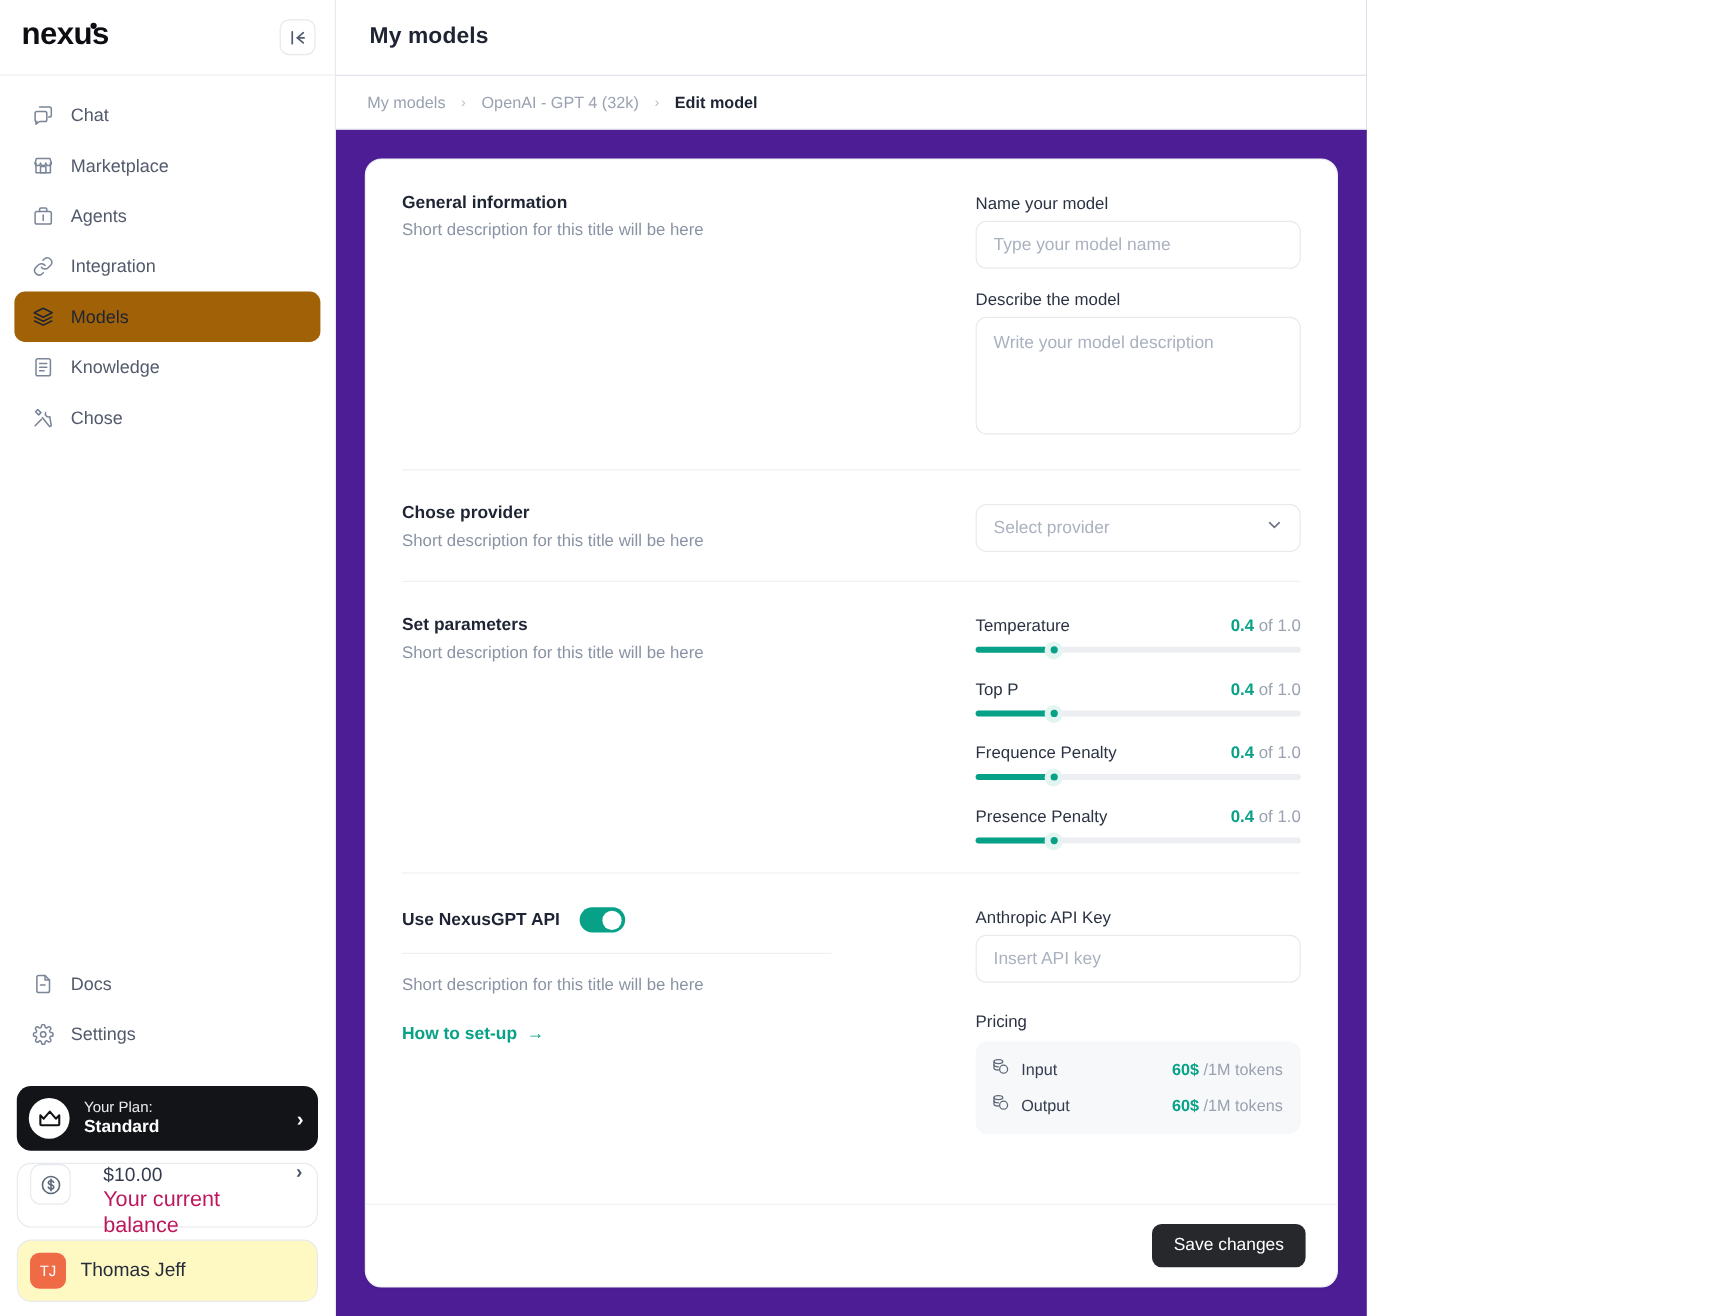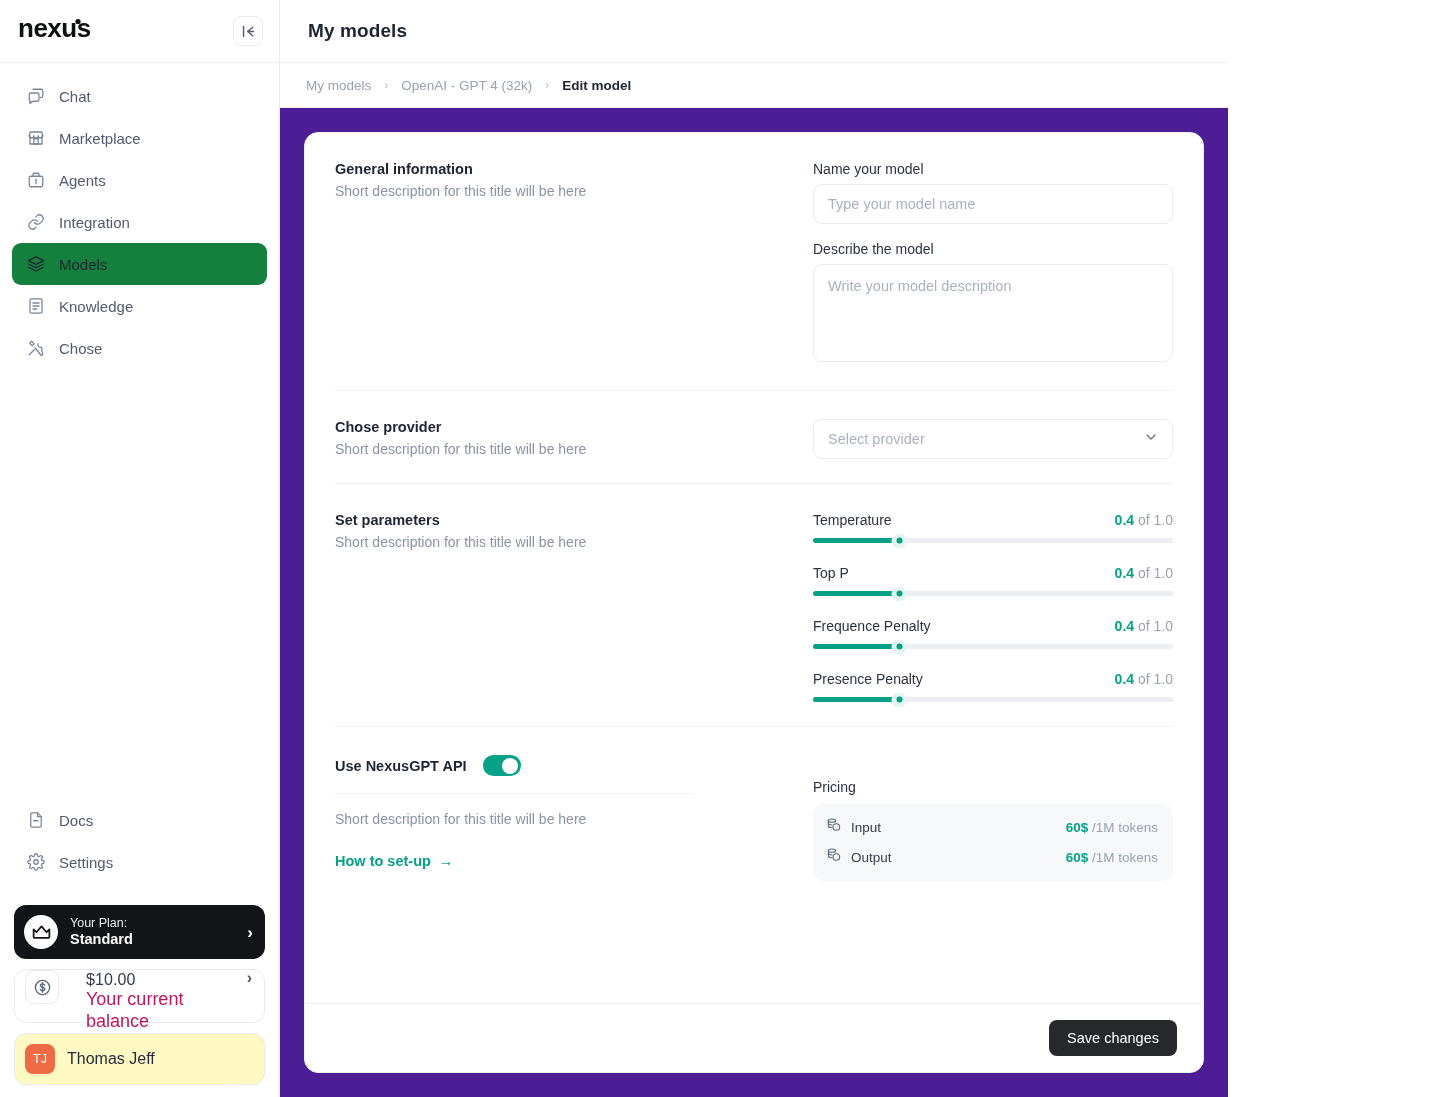--- a/index.html
+++ b/index.html
@@ -3,21 +3,21 @@
 <meta charset="utf-8">
 <style>
   * { box-sizing: border-box; margin: 0; padding: 0; }
   html, body {
     width: 1440px; height: 1097px;
     font-family: "Liberation Sans", sans-serif;
     background: #ffffff;
     overflow: hidden;
     -webkit-font-smoothing: antialiased;
   }
-  .app { display: flex; width: 1228px; height: 1097px; border-radius: 20px; }
+  .app { display: flex; width: 1139px; height: 1097px; border-radius: 20px; }
 
   
   .sidebar {
     width: 280px; height: 1097px;
     background: #ffffff;
     border-right: 1px solid #e8eaed;
     display: flex; flex-direction: column;
     flex: 0 0 280px;
     position: relative;
   }
@@ -37,21 +37,21 @@
   }
   .sb-nav { padding: 12px 12px 0 12px; }
   .nav-item {
     display: flex; align-items: center; gap: 14px;
     height: 42px; padding: 0 14px;
     border-radius: 9px; cursor: pointer;
     color: #525a6b;
     font-size: 15px;
   }
   .nav-item .ico { width: 19px; height: 19px; display:flex; align-items:center; justify-content:center; flex:0 0 19px; }
-  .nav-item.active { background: #15803d; color: #1e2433; font-weight: 500; }
+  .nav-item.active { background: #a16207; color: #1e2433; font-weight: 500; }
   .nav-item.active .ico svg { stroke: #1e2433; }
 
   .sb-bottom { margin-top: auto; padding: 0 12px 12px 12px; }
   .sb-bottom .nav-item { margin-bottom: 0; }
 
   .plan-card {
     margin: 22px 2px 10px 2px;
     background: #131417; border-radius: 12px;
     height: 54px; display: flex; align-items: center;
     padding: 0 12px 0 10px; gap: 12px; cursor: pointer;
@@ -477,20 +477,24 @@
                     <i></i>
                   </span>
               </div>
               <div class="api-desc">Short description for this title will be here</div>
               <div class="setup-link">
                 <span>How to set-up</span>
                 <span>→</span>
               </div>
             </div>
             <div class="sec-right">
+              <div class="field">
+                <div class="field-label">Anthropic API Key</div>
+                <input class="input" type="text" placeholder="Insert API key" style="">
+              </div>
               <div class="pricing-label">Pricing</div>
               <div class="pricing-box">
                 <div class="price-row">
                   <span>
                     <svg width="16" height="16" viewBox="0 0 24 24" fill="none" stroke="#5d6778" stroke-width="1.6" stroke-linecap="round" stroke-linejoin="round">
                       <ellipse cx="9" cy="5.5" rx="5.5" ry="2.5"></ellipse>
                         <path d="M3.5 5.5v8c0 1.4 2.5 2.5 5.5 2.5"></path>
                         <path d="M3.5 9.5c0 1.4 2.5 2.5 5.5 2.5"></path>
                         <circle cx="15.5" cy="15" r="5"></circle>
                     </svg>

